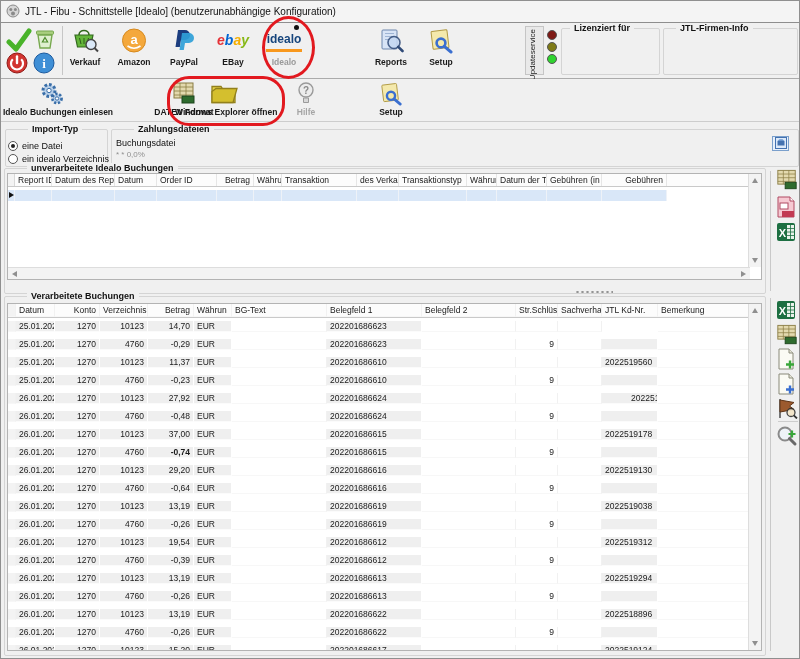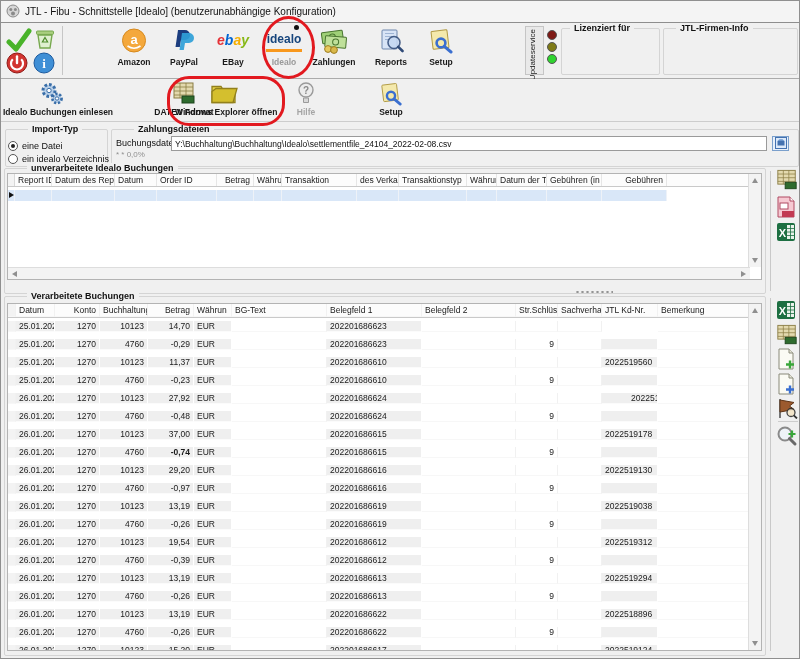--- a/index.html
+++ b/index.html
@@ -109,20 +109,30 @@
           </svg></span>
     </div>
     <div class="qbtn" style="left:32px;top:29px;">
       <span><svg width="22" height="22" viewBox="0 0 22 22">
             <circle cx="11" cy="11" r="10" fill="#3f8fd6" stroke="#1c5a9e"></circle>
             <text x="11" y="16" text-anchor="middle" font-size="13" font-weight="bold" fill="#fff" font-family="Liberation Serif,serif">i</text>
           </svg></span>
     </div>
     <div class="vsep" style="left:61px;top:3px;height:49px;"></div>
 
+    <div class="tbtn" style="left:61px;width:46px;">
+      <span class="ic"><svg width="28" height="27" viewBox="0 0 28 27">
+            <path d="M4 8 h18 l-2.5 12 h-13 Z" fill="#63b53a" stroke="#33691e" stroke-width="1.2"></path>
+            <path d="M8 8 C8 2 18 2 18 8" fill="none" stroke="#33691e" stroke-width="1.6"></path>
+            <path d="M8.5 11 l1.5 6 M13 11 v6 M17.5 11 l-1.5 6" stroke="#2e5c1a" stroke-width="1"></path>
+            <circle cx="20" cy="17.5" r="5" fill="#dbe9f8" stroke="#444" stroke-width="1.4"></circle>
+            <path d="M23.5 21 L27 24.5" stroke="#444" stroke-width="2"></path>
+          </svg></span>
+      <span class="lb">Verkauf</span>
+    </div>
     <div class="tbtn" style="left:110px;width:46px;">
       <span class="ic"><svg width="26" height="27" viewBox="0 0 26 26">
             <circle cx="13" cy="13" r="11.5" fill="#f4a83c" stroke="#d68a20"></circle>
             <text x="13" y="16.5" text-anchor="middle" font-size="13" font-weight="bold" fill="#fff">a</text>
             <path d="M6.5 18.5 q6.5 4.5 13 0" stroke="#fff" stroke-width="1.6" fill="none"></path>
           </svg></span>
       <span class="lb">Amazon</span>
     </div>
     <div class="tbtn" style="left:160px;width:46px;">
       <span class="ic"><svg width="24" height="27" viewBox="0 0 24 27">
@@ -131,35 +141,20 @@
           </svg></span>
       <span class="lb">PayPal</span>
     </div>
     <div class="tbtn" style="left:209px;width:46px;">
       <span class="ic"><span class="ebay-logo"><span style="color: rgb(229, 50, 56);">e</span><span style="color: rgb(0, 100, 210);">b</span><span style="color: rgb(245, 175, 2);">a</span><span style="color: rgb(134, 184, 23);">y</span></span></span>
       <span class="lb">EBay</span>
     </div>
     <div class="tbtn" style="left:262px;width:42px;">
       <span class="ic"><span class="idealo-logo">idealo</span></span>
       <span class="lb dis">Idealo</span>
-    </div>
-    <div class="tbtn" style="left:307px;width:52px;">
-      <span class="ic"><svg width="28" height="27" viewBox="0 0 28 26">
-            <g transform="rotate(-8 12 10)">
-              <rect x="2" y="4" width="21" height="11" rx="1" fill="#9fd077" stroke="#49752f"></rect>
-              <circle cx="12.5" cy="9.5" r="3" fill="none" stroke="#49752f"></circle>
-            </g>
-            <g transform="rotate(5 16 16)">
-              <rect x="5" y="9" width="21" height="11" rx="1" fill="#bfe09a" stroke="#49752f"></rect>
-              <circle cx="15.5" cy="14.5" r="3" fill="none" stroke="#49752f"></circle>
-            </g>
-            <circle cx="8" cy="21.5" r="3.4" fill="#e7c95c" stroke="#9c7c22"></circle>
-            <circle cx="14" cy="22.5" r="3.4" fill="#d9b84a" stroke="#9c7c22"></circle>
-          </svg></span>
-      <span class="lb">Zahlungen</span>
     </div>
     <div class="tbtn" style="left:364px;width:52px;">
       <span class="ic"><svg width="26" height="27" viewBox="0 0 26 26">
             <rect x="4" y="2.5" width="15" height="19" fill="#d8e4f6" stroke="#6d86ad" rx="1"></rect>
             <path d="M7 6 h9 M7 9 h9 M7 12 h5" stroke="#9eb4d4" stroke-width="1.2"></path>
             <circle cx="16" cy="15" r="6" fill="#c5d8f2" opacity="0.85" stroke="#2f4a77" stroke-width="1.6"></circle>
             <path d="M20.3 19.3 L24.5 23.5" stroke="#2f4a77" stroke-width="2.6" stroke-linecap="round"></path>
           </svg></span>
       <span class="lb">Reports</span>
     </div>
@@ -242,21 +237,20 @@
   </div>
   <div class="abs" style="left:7px;top:147px;">
     <span class="radio"></span><span class="rlbl">ein idealo Verzeichnis</span>
   </div>
 
   <div class="gbox" style="left:110px;top:128px;width:686px;height:36px;">
     <span class="gt">Zahlungsdateien</span>
   </div>
   <span class="flbl abs" style="left:115px;top:137px;">Buchungsdatei</span>
   <span class="hint abs" style="left:115px;top:149px;">* * 0,0%</span>
-  <input class="pathinput" style="left: 170px; top: 135px; width: 596px;" value="Y:\Buchhaltung\Buchhaltung\Idealo\settlementfile_24104_2022-02-08.csv">
   <span class="browsebtn" style="left:771px;top:135px;">
     <span><svg width="12" height="12" viewBox="0 0 12 12">
           <rect x="0.5" y="0.5" width="11" height="11" fill="#dce9f9" stroke="#4472b0"></rect>
           <path d="M2.5 4 l2 -1.7 h3 l2 1.7" fill="#6b96cc"></path>
           <rect x="2.5" y="4" width="7" height="4.5" fill="#4472b0"></rect>
         </svg></span>
   </span>
 
   <div class="gbox" style="left:3px;top:167px;width:760px;height:124px;">
     <span class="gt">unverarbeitete Idealo Buchungen</span>
@@ -334,21 +328,21 @@
   <div class="panline" style="top:170px;height:120px;"></div>
   <div class="panline" style="top:297px;height:353px;"></div>
 
   <div class="gbox" style="left:3px;top:295px;width:760px;height:358px;">
     <span class="gt">Verarbeitete Buchungen</span>
     <div class="tablebox t2" id="table2" style="left:2px;top:6px;width:755px;height:348px;">
       <div class="thead">
           <div class="cell al sel" style="width: 8px;"></div>
           <div class="cell al hc" style="width: 39px;">Datum</div>
           <div class="cell ar hc" style="width: 45px;">Konto</div>
-          <div class="cell ar hc" style="width: 48px;">Buchhaltung</div>
+          <div class="cell ar hc" style="width: 48px;">Verzeichnis</div>
           <div class="cell ar hc" style="width: 46px;">Betrag</div>
           <div class="cell al hc" style="width: 38px;">Währun</div>
           <div class="cell al hc" style="width: 95px;">BG-Text</div>
           <div class="cell al hc" style="width: 95px;">Belegfeld 1</div>
           <div class="cell al hc" style="width: 94px;">Belegfeld 2</div>
           <div class="cell ar hc" style="width: 42px;">Str.Schlüssel</div>
           <div class="cell ar hc" style="width: 44px;">Sachverhalt</div>
           <div class="cell al hc" style="width: 56px;">JTL Kd-Nr.</div>
           <div class="cell al hc" style="width: 92px;">Bemerkung</div>
         </div>
@@ -476,21 +470,21 @@
             <div class="cell al" style="width: 94px;"></div>
             <div class="cell ar" style="width: 42px;"></div>
             <div class="cell ar" style="width: 44px;"></div>
             <div class="cell al shade" style="width: 56px;">2022519130</div>
             <div class="cell al" style="width: 92px;"></div>
           </div><div class="trow">
             <div class="cell al sel" style="width: 8px;"></div>
             <div class="cell al shade" style="width: 39px;">26.01.2022</div>
             <div class="cell ar shade" style="width: 45px;">1270</div>
             <div class="cell ar shade" style="width: 48px;">4760</div>
-            <div class="cell ar shade" style="width: 46px;">-0,97</div>
+            <div class="cell ar shade" style="width: 46px;">-0,64</div>
             <div class="cell al shade" style="width: 38px;">EUR</div>
             <div class="cell al" style="width: 95px;"></div>
             <div class="cell al shade" style="width: 95px;">202201686616</div>
             <div class="cell al" style="width: 94px;"></div>
             <div class="cell ar" style="width: 42px;">9</div>
             <div class="cell ar" style="width: 44px;"></div>
             <div class="cell al shade" style="width: 56px;"></div>
             <div class="cell al" style="width: 92px;"></div>
           </div><div class="trow">
             <div class="cell al sel" style="width: 8px;"></div>

